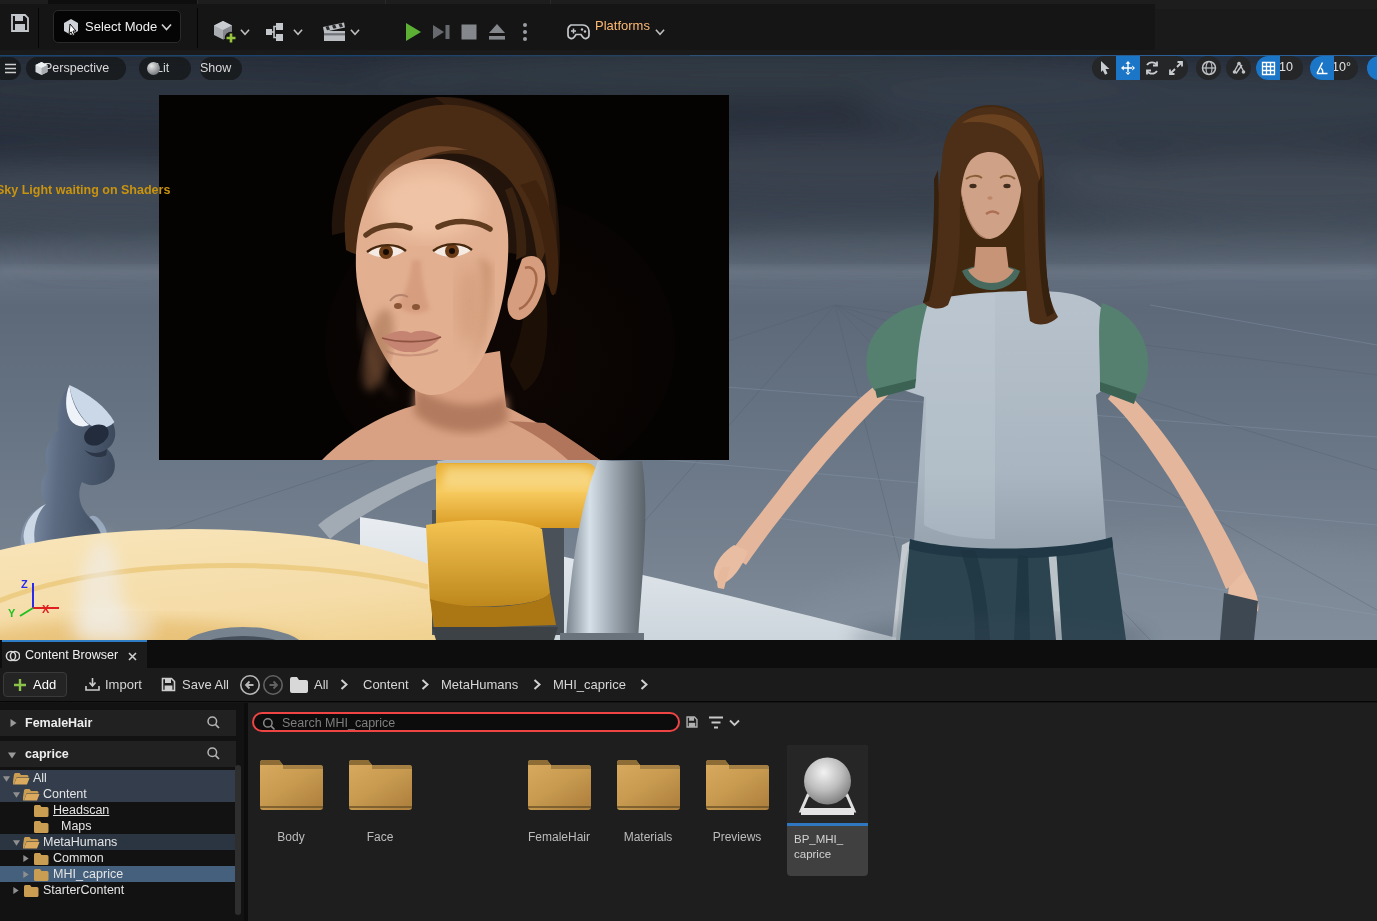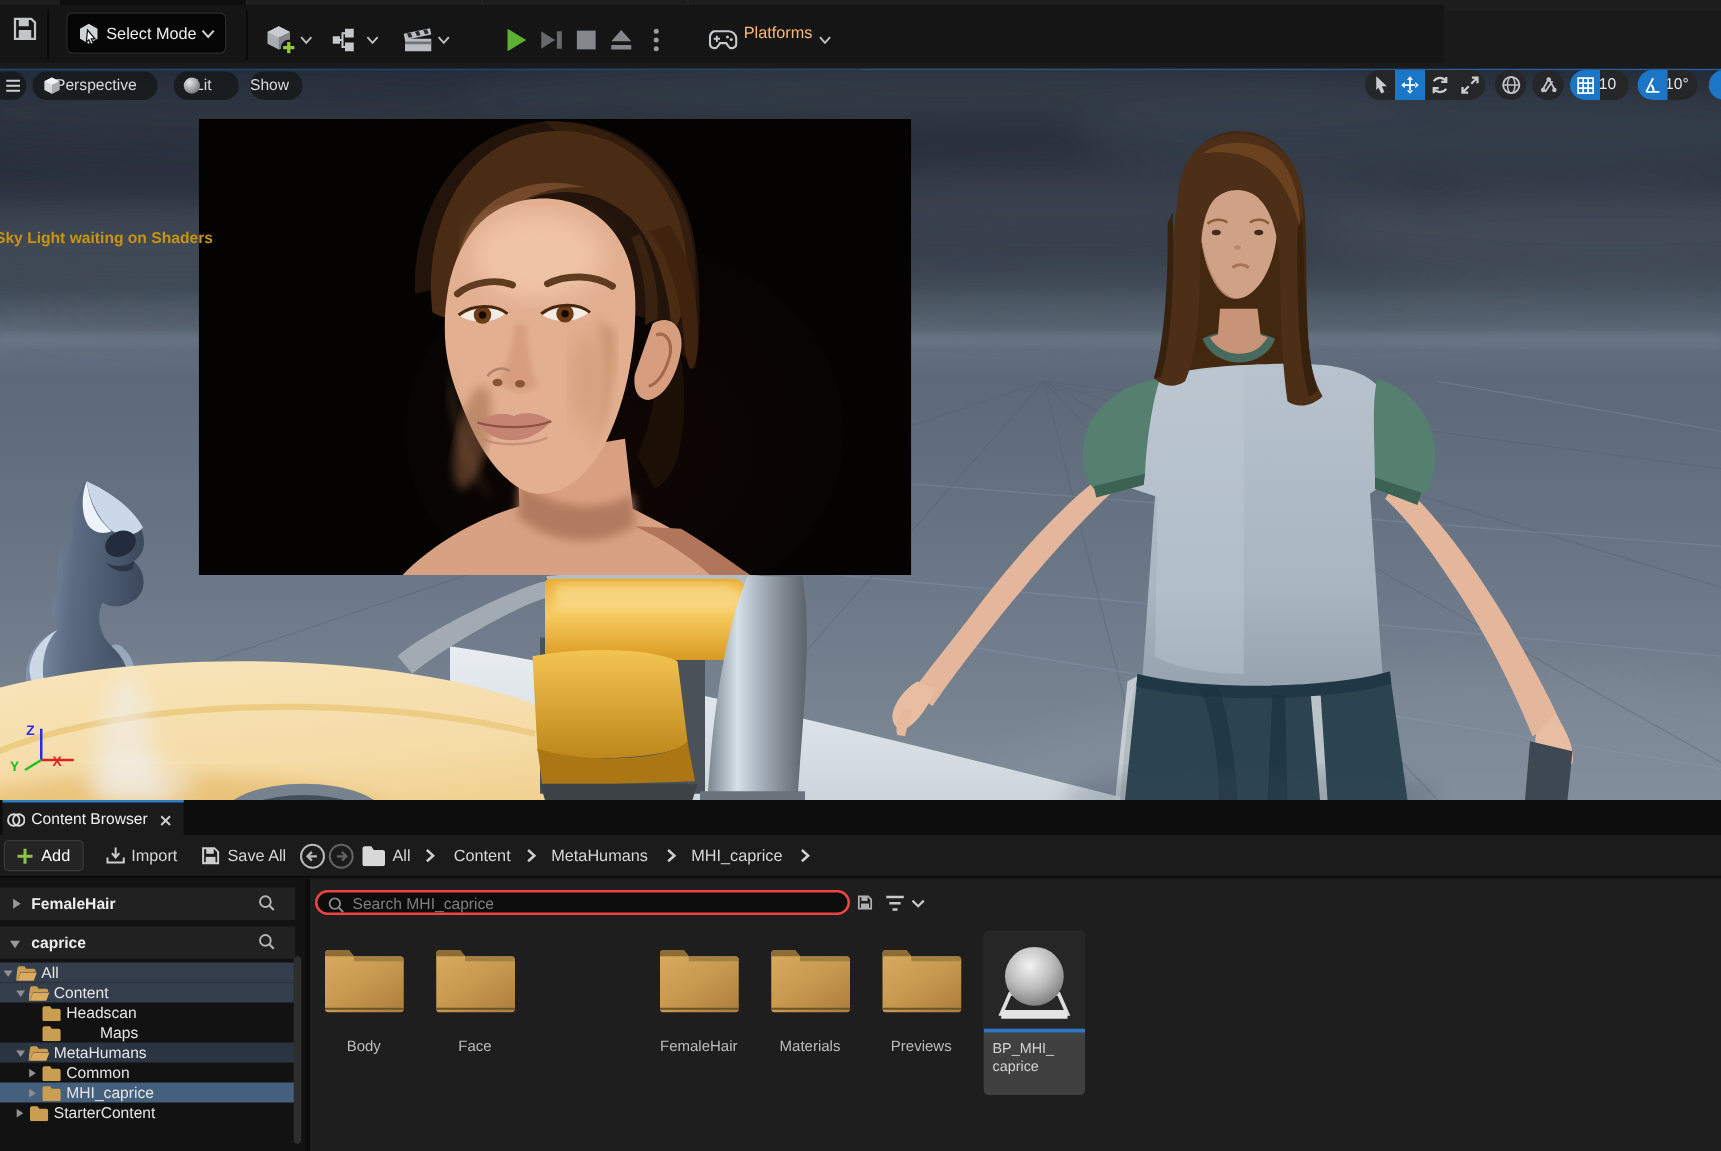--- a/index.html
+++ b/index.html
@@ -562,24 +562,24 @@
                 <path d="M3.5 6 h13 l-2.5 6.5 h-13 Z" fill="#daab5e"></path>
               </svg><span style="margin-left:33px;">All</span></div>
       <div class="trow" style="top:83px;background:#333d4b;"><svg style="position:absolute;left:12px;top:5px" width="9" height="8" viewBox="0 0 10 9">
                 <path d="M1 1.5 L9 1.5 L5 7.5 Z" fill="#8f8f8f"></path>
               </svg><svg style="position:absolute;left:23px;top:2px" width="17" height="13" viewBox="0 0 17 13">
                 <path d="M1 2.5 a1.5 1.5 0 0 1 1.5-1.5 h4 l1.5 2 h6 a1.5 1.5 0 0 1 1.5 1.5 v1 h-12 l-2.5 7 h-1.5 Z" fill="#c99d52"></path>
                 <path d="M3.5 6 h13 l-2.5 6.5 h-13 Z" fill="#daab5e"></path>
               </svg><span style="margin-left:43px;">Content</span></div>
       <div class="trow" style="top:99px;"><svg style="position:absolute;left:33px;top:2px" width="16" height="13" viewBox="0 0 16 13">
                 <path d="M1 2.5 a1.5 1.5 0 0 1 1.5-1.5 h4.5 l1.5 2 h5.5 a1.5 1.5 0 0 1 1.5 1.5 v7 a1.5 1.5 0 0 1-1.5 1.5 h-11.5 a1.5 1.5 0 0 1-1.5-1.5 Z" fill="#c99d52"></path>
-              </svg><span style="margin-left:53px;">Headscan</span></div>
+              </svg><span style="margin-left:53px;text-decoration:underline;">Headscan</span></div>
       <div class="trow" style="top:115px;"><svg style="position:absolute;left:33px;top:2px" width="16" height="13" viewBox="0 0 16 13">
                 <path d="M1 2.5 a1.5 1.5 0 0 1 1.5-1.5 h4.5 l1.5 2 h5.5 a1.5 1.5 0 0 1 1.5 1.5 v7 a1.5 1.5 0 0 1-1.5 1.5 h-11.5 a1.5 1.5 0 0 1-1.5-1.5 Z" fill="#c99d52"></path>
-              </svg><span style="margin-left:80px;">Maps</span></div>
+              </svg><span style="margin-left:61px;">Maps</span></div>
       <div class="trow" style="top:131px;background:#2b3441;"><svg style="position:absolute;left:12px;top:5px" width="9" height="8" viewBox="0 0 10 9">
                 <path d="M1 1.5 L9 1.5 L5 7.5 Z" fill="#8f8f8f"></path>
               </svg><svg style="position:absolute;left:23px;top:2px" width="17" height="13" viewBox="0 0 17 13">
                 <path d="M1 2.5 a1.5 1.5 0 0 1 1.5-1.5 h4 l1.5 2 h6 a1.5 1.5 0 0 1 1.5 1.5 v1 h-12 l-2.5 7 h-1.5 Z" fill="#c99d52"></path>
                 <path d="M3.5 6 h13 l-2.5 6.5 h-13 Z" fill="#daab5e"></path>
               </svg><span style="margin-left:43px;">MetaHumans</span></div>
       <div class="trow" style="top:147px;"><svg style="position:absolute;left:22px;top:4px" width="8" height="9" viewBox="0 0 9 10">
                 <path d="M1.5 1 L7.5 5 L1.5 9 Z" fill="#8f8f8f"></path>
               </svg><svg style="position:absolute;left:33px;top:2px" width="16" height="13" viewBox="0 0 16 13">
                 <path d="M1 2.5 a1.5 1.5 0 0 1 1.5-1.5 h4.5 l1.5 2 h5.5 a1.5 1.5 0 0 1 1.5 1.5 v7 a1.5 1.5 0 0 1-1.5 1.5 h-11.5 a1.5 1.5 0 0 1-1.5-1.5 Z" fill="#c99d52"></path>

